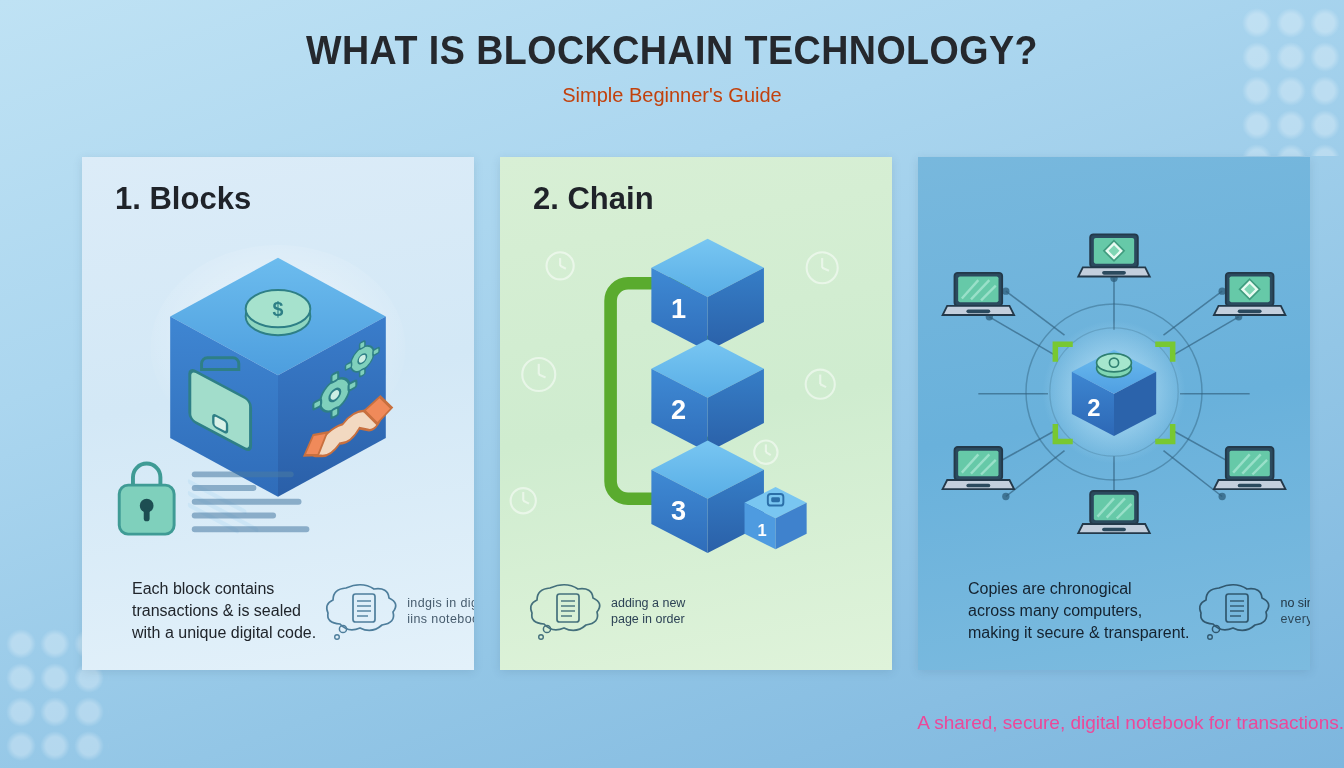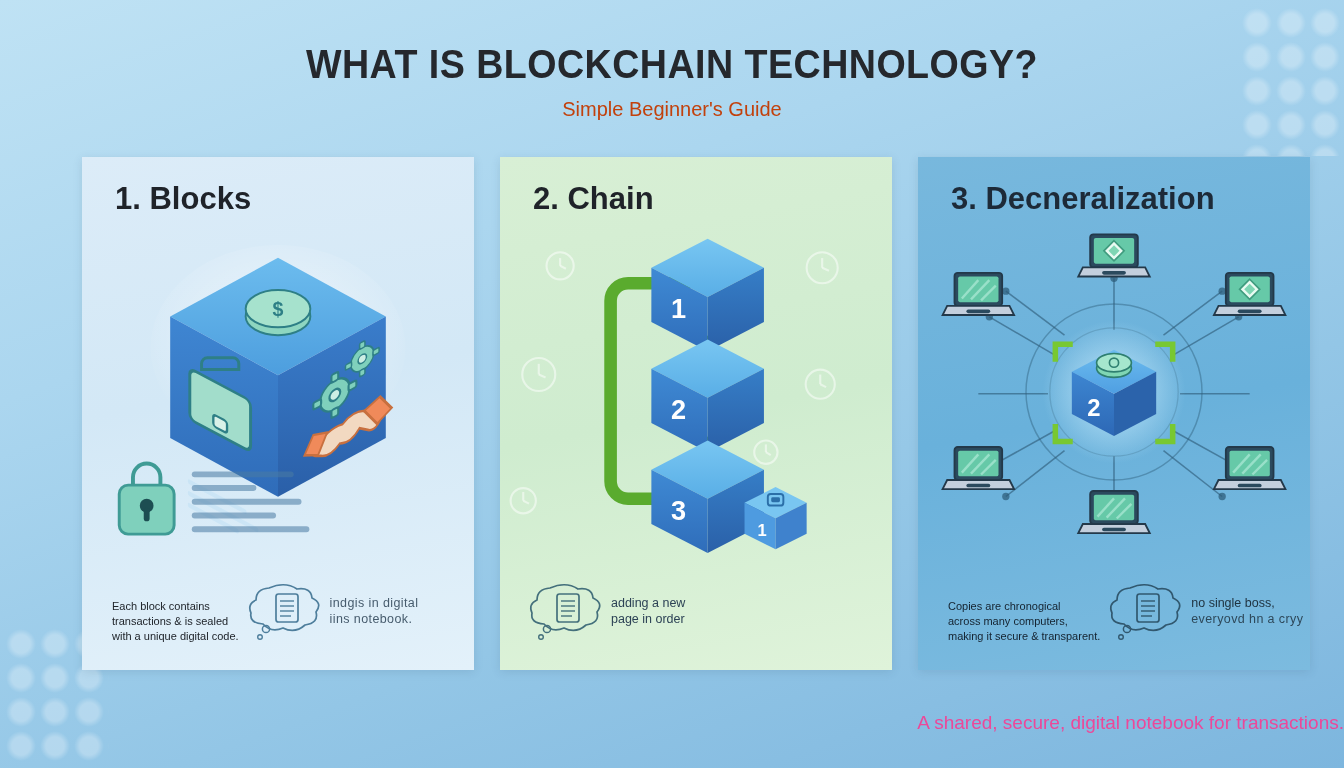--- a/index.html
+++ b/index.html
@@ -13,21 +13,21 @@
   
   .dotgrid {
     position:absolute; pointer-events:none; opacity:.38;
     background-image:radial-gradient(circle, rgba(255,255,255,.75) 38%, rgba(255,255,255,0) 62%);
     background-size:34px 34px;
   }
   #dots-tr { top:6px; right:4px; width:100px; height:150px; }
   #dots-bl { left:4px; bottom:6px; width:105px; height:135px; }
 
   
-  #header { position:absolute; top:42px; left:0; width:100%; text-align:center; }
+  #header { position:absolute; top:28px; left:0; width:100%; text-align:center; }
   #title {
     font-size:40px; font-weight:bold; letter-spacing:.5px;
     color:#25282d; white-space:nowrap;
     transform:scaleX(.94); transform-origin:center;
   }
   #subtitle { margin-top:11px; font-size:20px; color:#c2410c; }
 
   
   #panels { position:absolute; top:157px; left:34px; width:1276px; height:513px;
             display:flex; gap:26px;padding-left:48px; }
@@ -39,21 +39,21 @@
 
   .panel-heading { position:absolute; top:24px; left:33px; font-size:31px;
                    font-weight:bold; color:#1f2329; white-space:nowrap; }
   #panel-3 .panel-heading { color:#1d2a38; }
 
   .art { position:absolute; top:70px; left:0; width:100%; height:330px; }
 
   
   .caption-row { position:absolute; left:30px; right:16px; bottom:26px;
                  display:flex; align-items:flex-end; gap:10px; }
-  .caption-main { font-size:11px; line-height:1.37; color:#20252b; flex:0 0 auto; }
+  .caption-main { font-size:16px; line-height:1.37; color:#20252b; flex:0 0 auto;margin-left:20px; }
   #panel-3 .caption-main { color:#14222f; }
   .bubble-wrap { display:flex; align-items:center; gap:7px; flex:1 1 auto;
                  justify-content:flex-start; padding-bottom:2px; }
   .bubble-note { font-size:12.5px; line-height:1.3; color:#2c4255; white-space:nowrap; }
   #panel-3 .bubble-note { color:#203442; }
   .bubble-note .garbled { opacity:.85; letter-spacing:.4px; }
 
   
   #footer { position:absolute; bottom:34px; left:0; width:100%; text-align:right;
             font-size:19px; color:#ec4899; }
@@ -312,21 +312,20 @@
         </svg>
         <div class="bubble-note">
           <div>adding a new</div>
           <div>page in order</div>
         </div>
       </div>
     </div>
   </div>
 
   <div class="panel" id="panel-3">
-    <div class="panel-heading">3. Decneralization</div>
 
     <div class="art">
       <svg viewBox="0 0 400 360" width="100%" height="100%" preserveAspectRatio="xMidYMid meet">
         <defs>
           <radialGradient id="nodeGlow" cx="50%" cy="50%" r="50%">
             <stop offset="0" stop-color="#e8f7ff" stop-opacity=".95"></stop>
             <stop offset="55%" stop-color="#bfe6fa" stop-opacity=".45"></stop>
             <stop offset="100%" stop-color="#bfe6fa" stop-opacity="0"></stop>
           </radialGradient>
           <linearGradient id="nTop" x1="0" y1="0" x2="0" y2="1">

